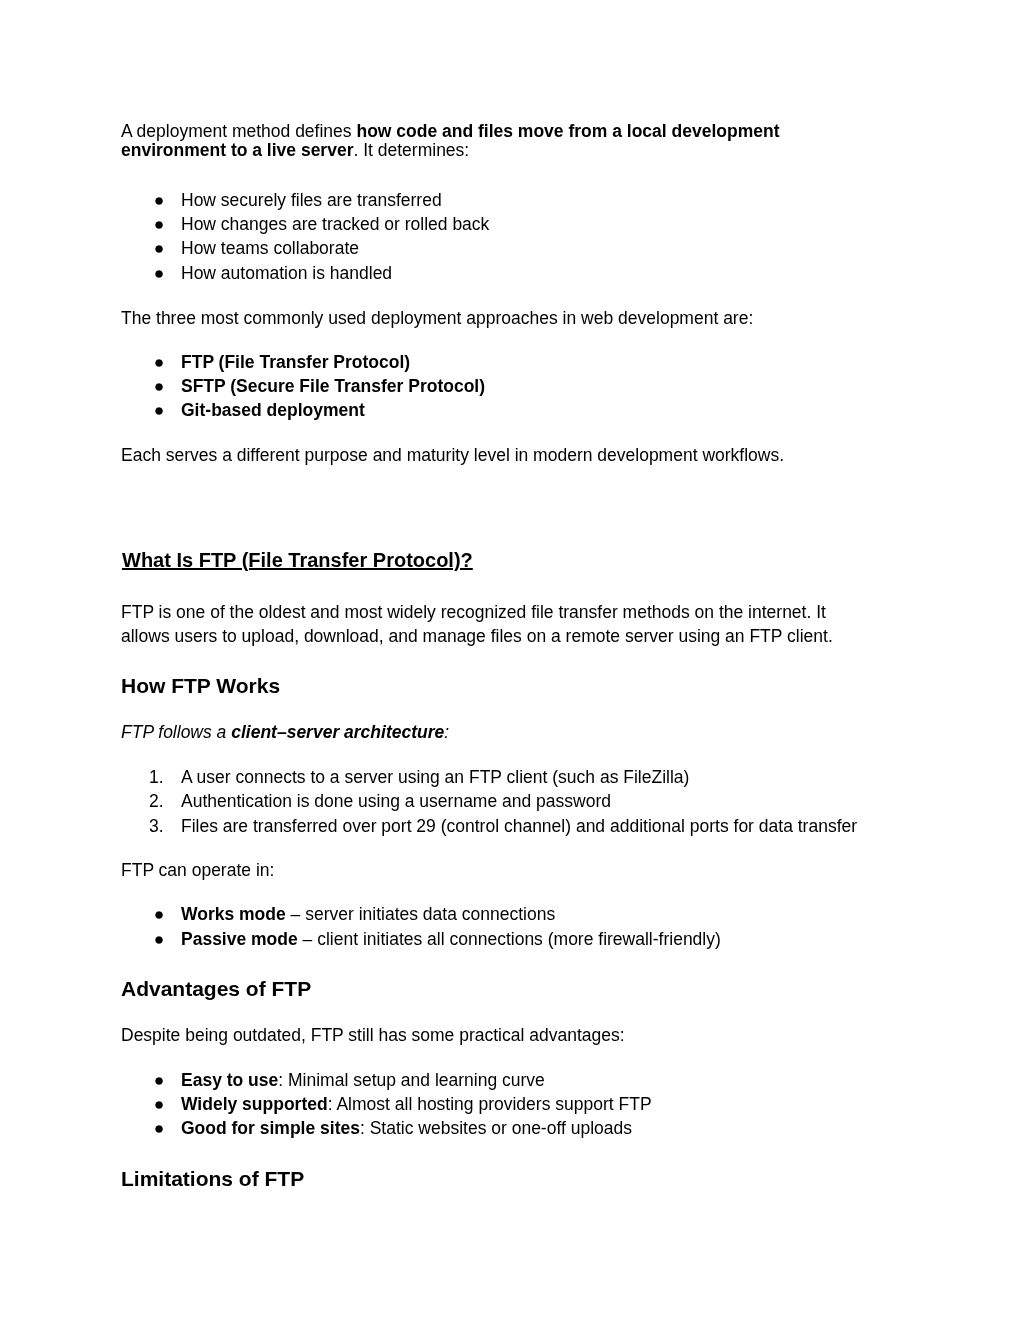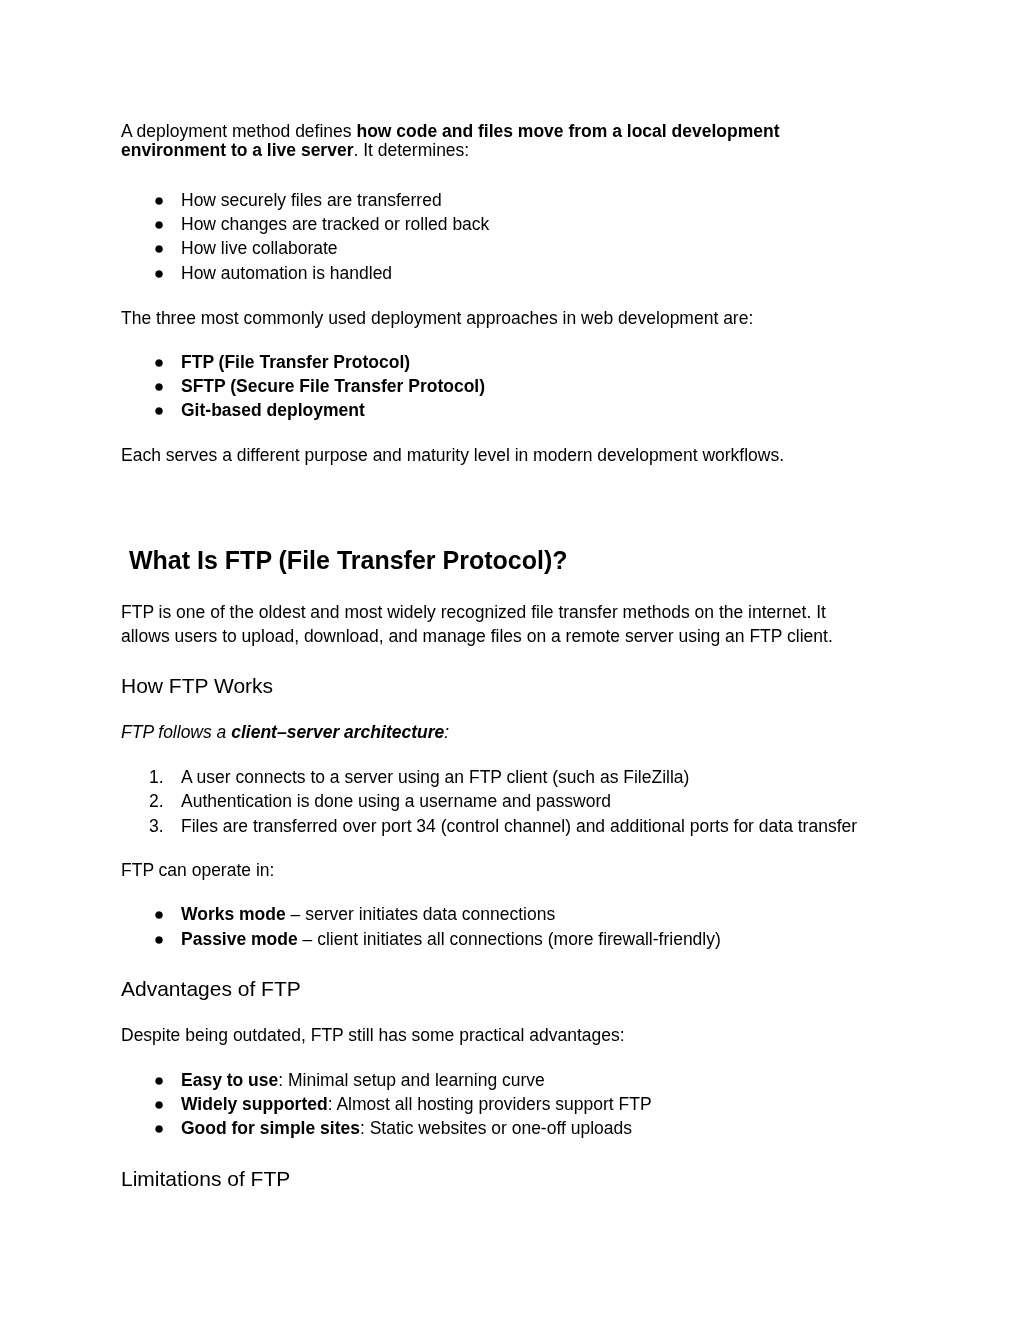--- a/index.html
+++ b/index.html
@@ -5,22 +5,22 @@
   html, body { margin: 0; padding: 0; background: #ffffff; }
   body { width: 1024px; height: 1325px; position: relative; overflow: hidden;
          font-family: "Liberation Sans", sans-serif; color: #000000; }
   .page { position: absolute; left: 121px; top: 0; width: 790px; }
   .p { position: absolute; left: 0; font-size: 17.5px; line-height: 24.5px; white-space: nowrap; }
   .b { font-weight: bold; }
   .li { position: absolute; left: 0; font-size: 17.5px; line-height: 24.5px; white-space: nowrap; }
   .bullet { position: absolute; left: 32px; width: 12px; text-align: center; }
   .num { position: absolute; left: 28px; width: 20px; }
   .litext { position: absolute; left: 60px; }
-  .h1 { position: absolute; left: 8px; font-size: 25px; font-weight: bold; line-height: 34px; white-space: nowrap; }
-  .h2 { position: absolute; left: 0; font-size: 21px; font-weight: normal; line-height: 26px; white-space: nowrap; }
+  .h1 { position: absolute; left: 1px; font-size: 20px; font-weight: bold; line-height: 34px; white-space: nowrap; text-decoration: underline; }
+  .h2 { position: absolute; left: 0; font-size: 21px; font-weight: bold; line-height: 26px; white-space: nowrap; }
 </style>
 </head>
 <body>
 
 <div class="page">
 
   <div class="p" style="top:119px;">
     <span>A deployment method defines </span><span class="b">how code and files move from a local development</span>
   </div>
   <div class="p" style="top:138px;">
@@ -30,21 +30,21 @@
   <div class="li" style="top:188px;">
     <span class="bullet">●</span>
     <span class="litext">How securely files are transferred</span>
   </div>
   <div class="li" style="top:212px;">
     <span class="bullet">●</span>
     <span class="litext">How changes are tracked or rolled back</span>
   </div>
   <div class="li" style="top:236px;">
     <span class="bullet">●</span>
-    <span class="litext">How live collaborate</span>
+    <span class="litext">How teams collaborate</span>
   </div>
   <div class="li" style="top:261px;">
     <span class="bullet">●</span>
     <span class="litext">How automation is handled</span>
   </div>
 
   <div class="p" style="top:306px;">The three most commonly used deployment approaches in web development are:</div>
 
   <div class="li b" style="top:350px;">
     <span class="bullet">●</span>
@@ -75,21 +75,21 @@
   <div class="li" style="top:765px;">
     <span class="num">1.</span>
     <span class="litext">A user connects to a server using an FTP client (such as FileZilla)</span>
   </div>
   <div class="li" style="top:789px;">
     <span class="num">2.</span>
     <span class="litext">Authentication is done using a username and password</span>
   </div>
   <div class="li" style="top:814px;">
     <span class="num">3.</span>
-    <span class="litext">Files are transferred over port 34 (control channel) and additional ports for data transfer</span>
+    <span class="litext">Files are transferred over port 29 (control channel) and additional ports for data transfer</span>
   </div>
 
   <div class="p" style="top:858px;">FTP can operate in:</div>
 
   <div class="li" style="top:902px;">
     <span class="bullet">●</span>
     <span class="litext"><span class="b">Works mode</span><span> – server initiates data connections</span></span>
   </div>
   <div class="li" style="top:927px;">
     <span class="bullet">●</span>

